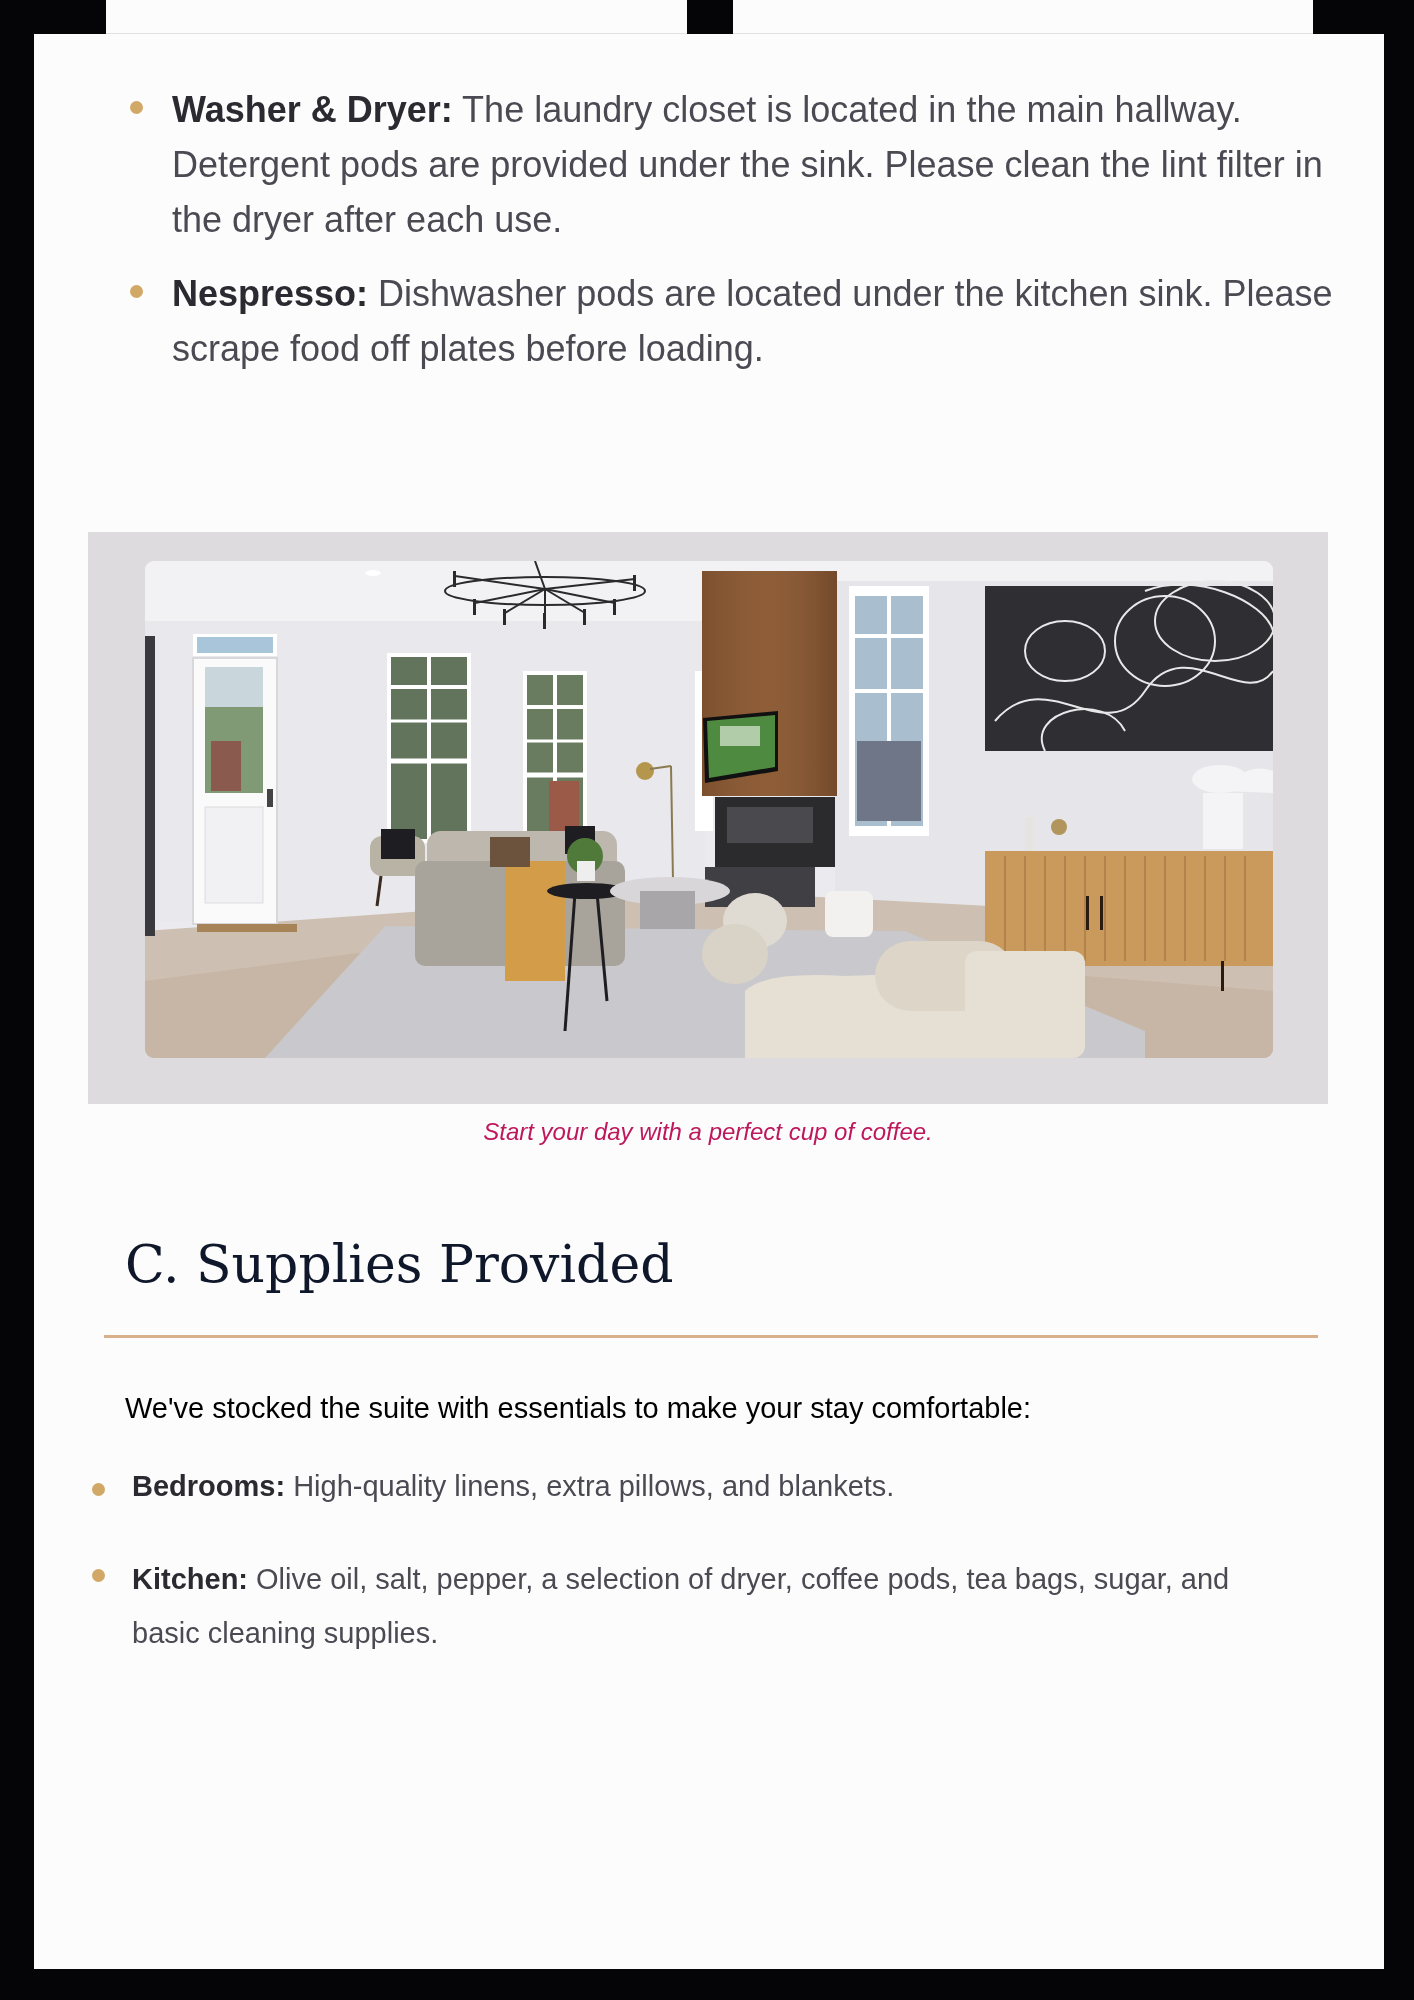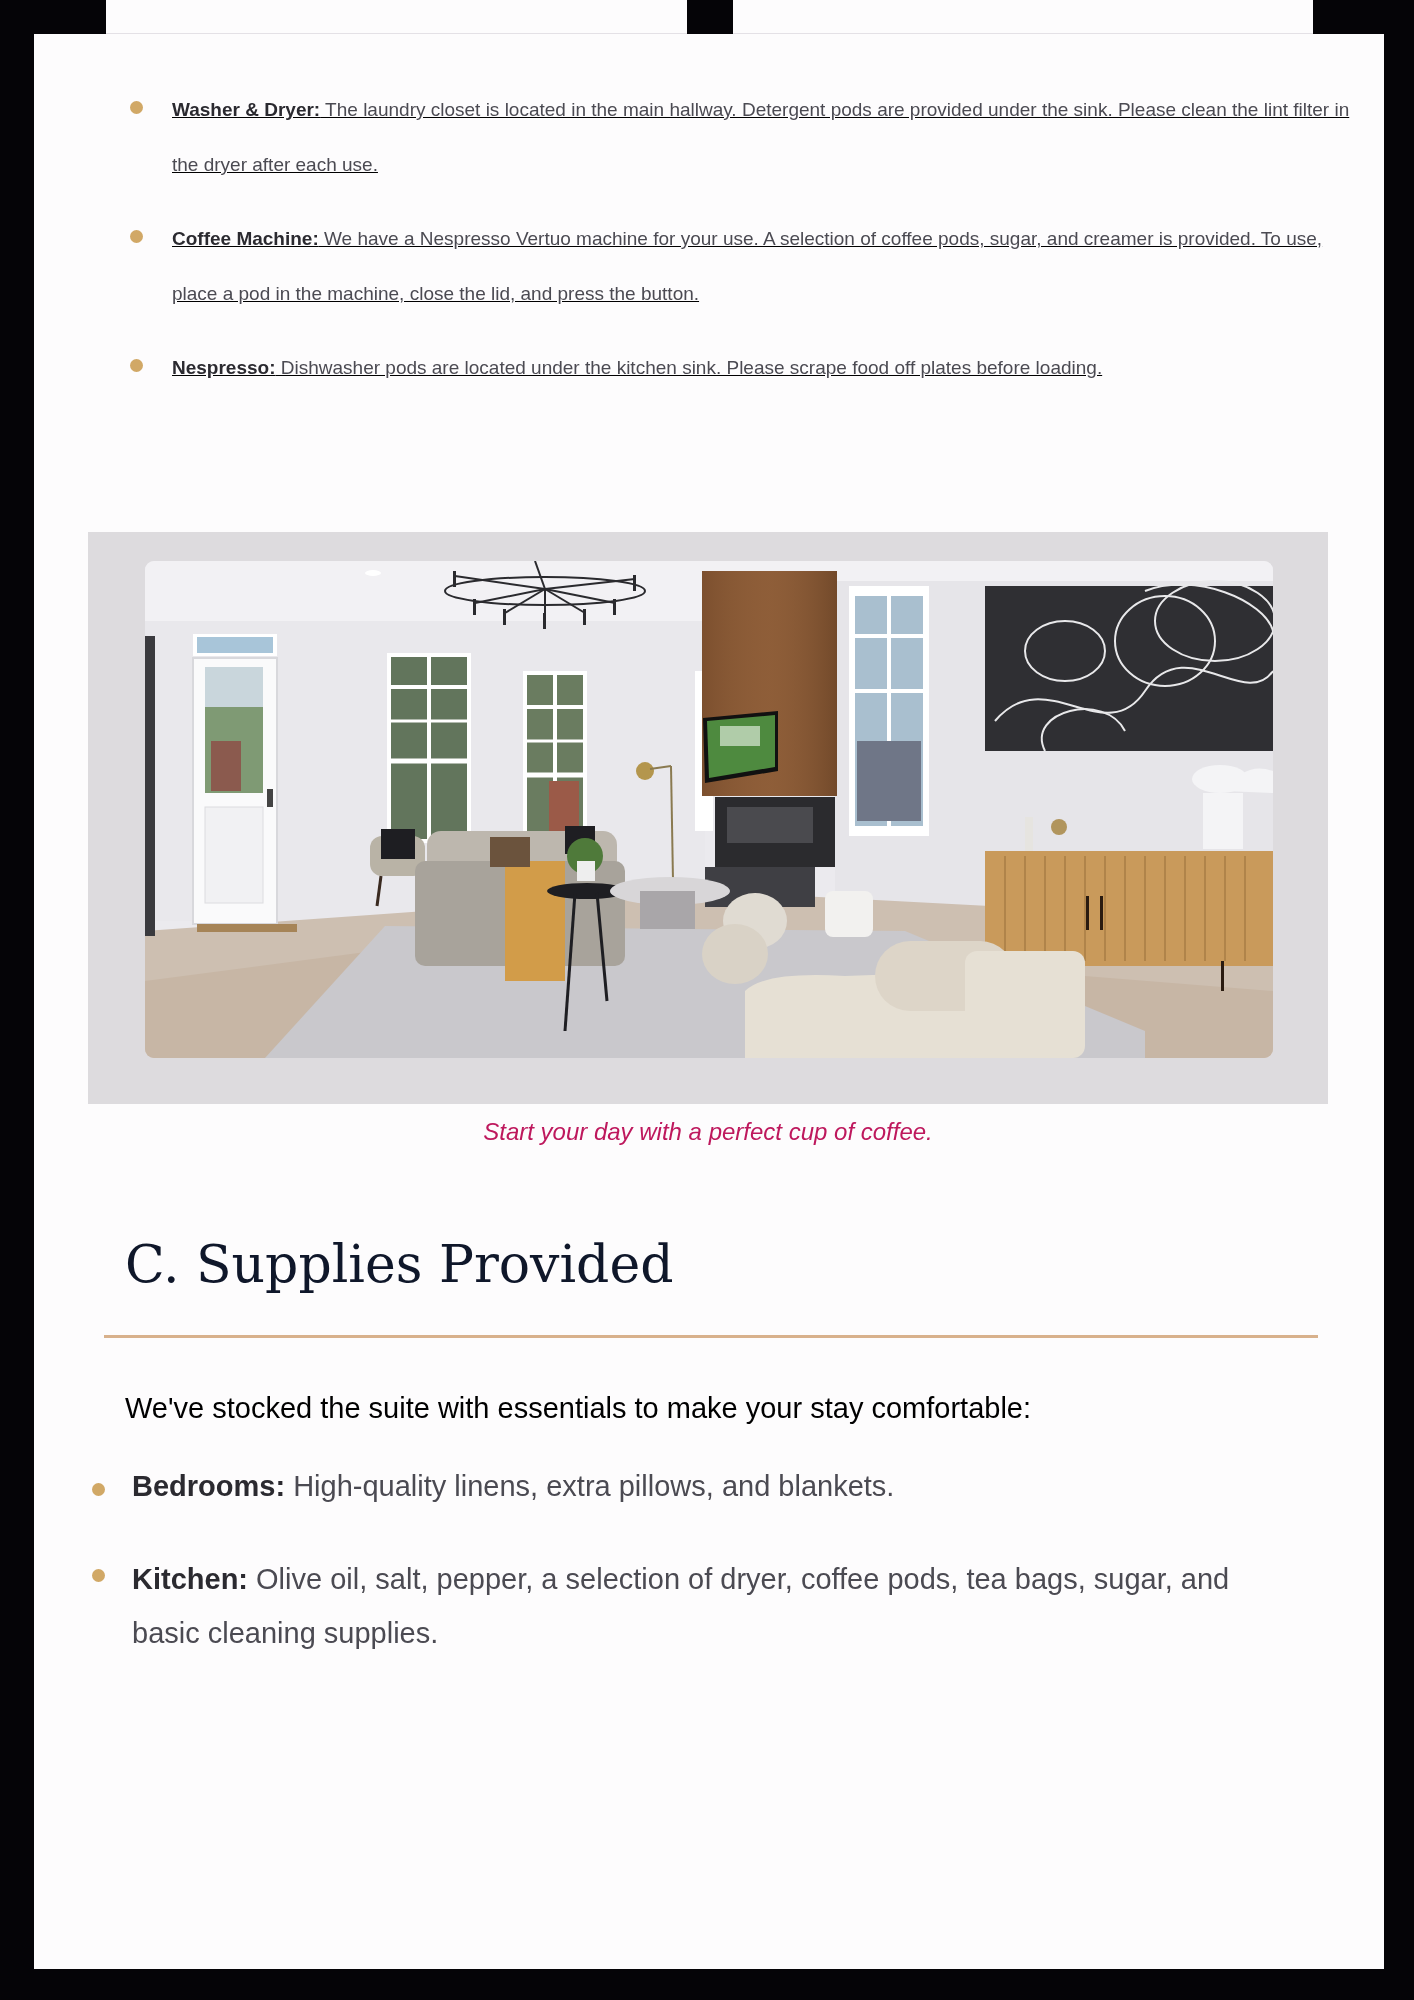--- a/index.html
+++ b/index.html
@@ -10,21 +10,21 @@
     .top-tab.left { left: 106px; width: 581px; }
     .top-tab.right { left: 733px; width: 580px; }
 
     .page { position: absolute; left: 34px; top: 34px; width: 1350px; height: 1935px; background: #fdfcfd; }
 
     .bullets { list-style: none; position: absolute; }
     .bullets li { position: relative; color: #4b4a52; }
     .bullets li .dot { position: absolute; width: 13px; height: 13px; border-radius: 50%; background: #d1a866; }
     .bullets li b { color: #2b2a30; font-weight: bold; }
 
-    .list-a { left: 138px; top: 48px; width: 1180px; font-size: 19px; line-height: 55px; text-decoration: underline; }
+    .list-a { left: 138px; top: 48px; width: 1180px; font-size: 36px; line-height: 55px; }
     .list-a li { margin-bottom: 19px; }
     .list-a li .dot { left: -42px; top: 19px; }
 
     .figure { position: absolute; left: 54px; top: 498px; width: 1240px; height: 572px; background: #dddbde; }
     .photo { position: absolute; left: 57px; top: 29px; width: 1128px; height: 497px; border-radius: 9px; overflow: hidden; }
     .photo svg { display: block; }
 
     .caption { position: absolute; left: 54px; top: 1084px; width: 1240px; text-align: center; font-style: italic; font-size: 24px; color: #be185d; }
 
     .section-title { position: absolute; left: 91px; top: 1200px; font-family: "DejaVu Serif", serif; font-size: 52px; color: #0f172a; font-weight: normal; letter-spacing: 0px; }
@@ -44,24 +44,20 @@
 
 <div class="top-tab left"></div>
 <div class="top-tab right"></div>
 
 <div class="page">
 
   <ul class="bullets list-a">
     <li>
       <span class="dot"></span>
       <b>Washer &amp; Dryer:</b><span> The laundry closet is located in the main hallway. Detergent pods are provided under the sink. Please clean the lint filter in the dryer after each use.</span>
-    </li>
-    <li>
-      <span class="dot"></span>
-      <b>Coffee Machine:</b><span> We have a Nespresso Vertuo machine for your use. A selection of coffee pods, sugar, and creamer is provided. To use, place a pod in the machine, close the lid, and press the button.</span>
     </li>
     <li>
       <span class="dot"></span>
       <b>Nespresso:</b><span> Dishwasher pods are located under the kitchen sink. Please scrape food off plates before loading.</span>
     </li>
   </ul>
 
   <div class="figure">
     <div class="photo" title="Bright modern living room with sofa, fireplace, TV, sideboard and abstract wall art">
       <svg width="1128" height="497" viewBox="0 0 1128 497" xmlns="http://www.w3.org/2000/svg">

